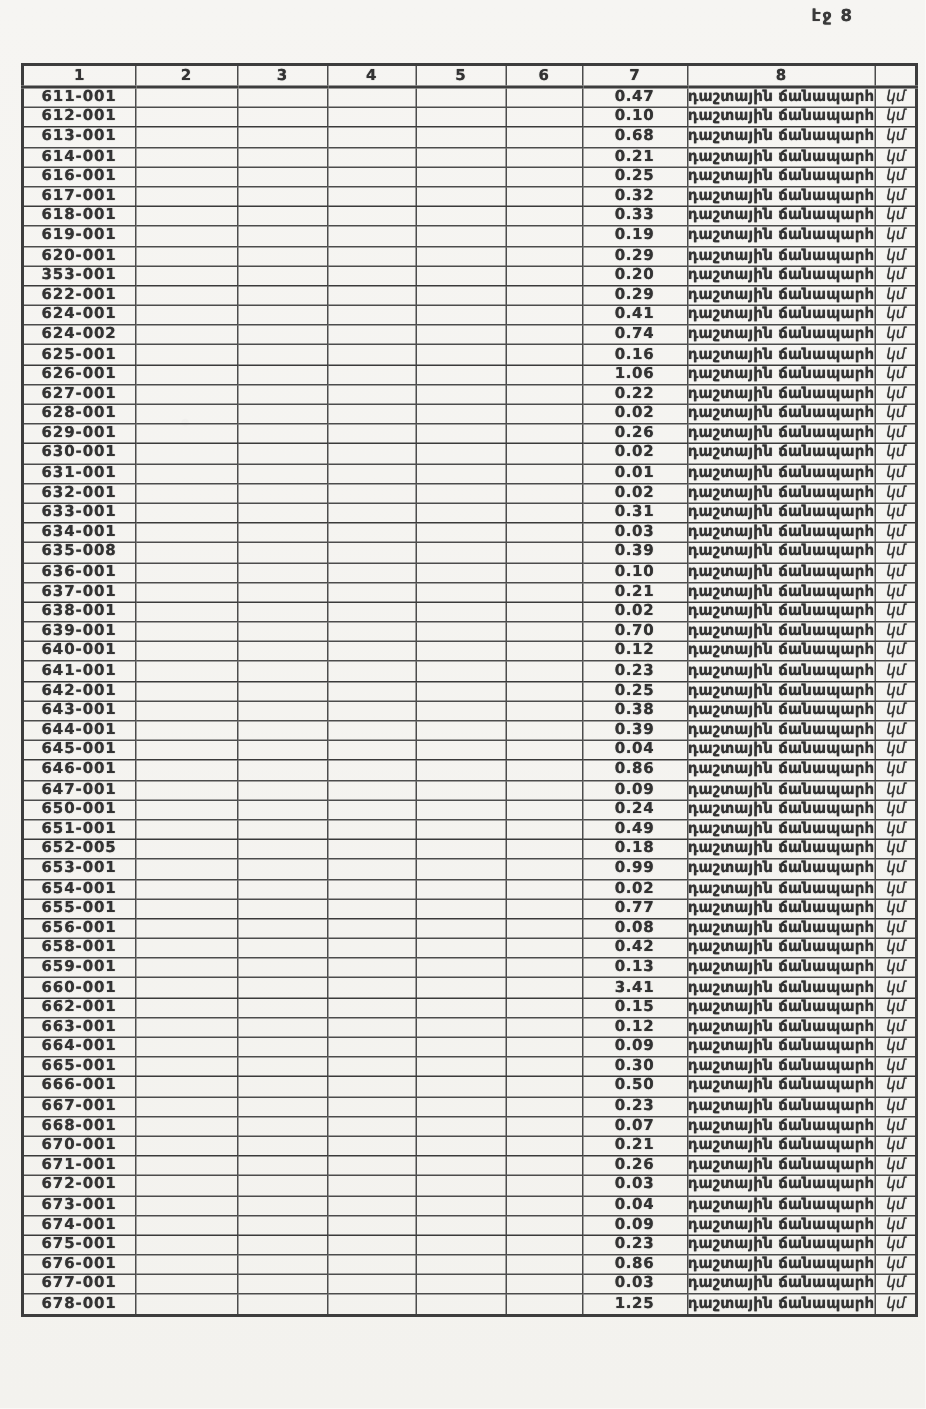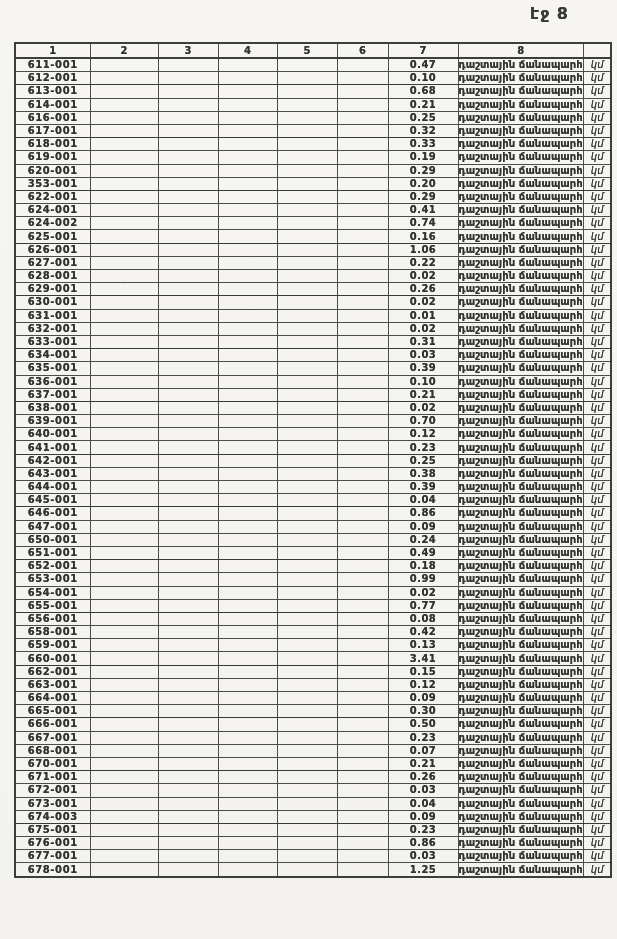--- a/index.html
+++ b/index.html
@@ -9,21 +9,21 @@
     background:
       radial-gradient(circle at 20% 30%, rgba(0,0,0,0.015) 0 2px, transparent 3px),
       radial-gradient(circle at 70% 60%, rgba(0,0,0,0.02) 0 1px, transparent 2px),
       linear-gradient(#f6f5f2,#f3f2ee);
     font-family:"DejaVu Sans", sans-serif;
     color:#2e2e2e;
     overflow:hidden;
   }
   .page-label{
     position:absolute;top:4px;right:48px;
-    font-size:16px;font-weight:bold;letter-spacing:1px;
+    font-size:11px;font-weight:bold;letter-spacing:1px;
     color:#3a3a3a;
     text-shadow:0 0 0.5px #3a3a3a;
   }
   table.scan{
     position:absolute;top:42px;left:14px;
     border-collapse:collapse;
     table-layout:fixed;
   }
   table.scan col.c1{width:75px;}
   table.scan col.c2{width:68px;}
@@ -348,21 +348,21 @@
           <td></td>
           <td></td>
           <td></td>
           <td></td>
           <td></td>
           <td class="c-val">0.03</td>
           <td class="c-type">դաշտային ճանապարհ</td>
           <td class="c-note">կմ</td>
         </tr>
         <tr>
-          <td class="c-id">635-001</td>
+          <td class="c-id">635-008</td>
           <td></td>
           <td></td>
           <td></td>
           <td></td>
           <td></td>
           <td class="c-val">0.39</td>
           <td class="c-type">դաշտային ճանապարհ</td>
           <td class="c-note">կմ</td>
         </tr>
         <tr>
@@ -513,21 +513,21 @@
           <td></td>
           <td></td>
           <td></td>
           <td></td>
           <td></td>
           <td class="c-val">0.49</td>
           <td class="c-type">դաշտային ճանապարհ</td>
           <td class="c-note">կմ</td>
         </tr>
         <tr>
-          <td class="c-id">652-001</td>
+          <td class="c-id">652-005</td>
           <td></td>
           <td></td>
           <td></td>
           <td></td>
           <td></td>
           <td class="c-val">0.18</td>
           <td class="c-type">դաշտային ճանապարհ</td>
           <td class="c-note">կմ</td>
         </tr>
         <tr>
@@ -722,21 +722,21 @@
           <td></td>
           <td></td>
           <td></td>
           <td></td>
           <td></td>
           <td class="c-val">0.04</td>
           <td class="c-type">դաշտային ճանապարհ</td>
           <td class="c-note">կմ</td>
         </tr>
         <tr>
-          <td class="c-id">674-003</td>
+          <td class="c-id">674-001</td>
           <td></td>
           <td></td>
           <td></td>
           <td></td>
           <td></td>
           <td class="c-val">0.09</td>
           <td class="c-type">դաշտային ճանապարհ</td>
           <td class="c-note">կմ</td>
         </tr>
         <tr>

